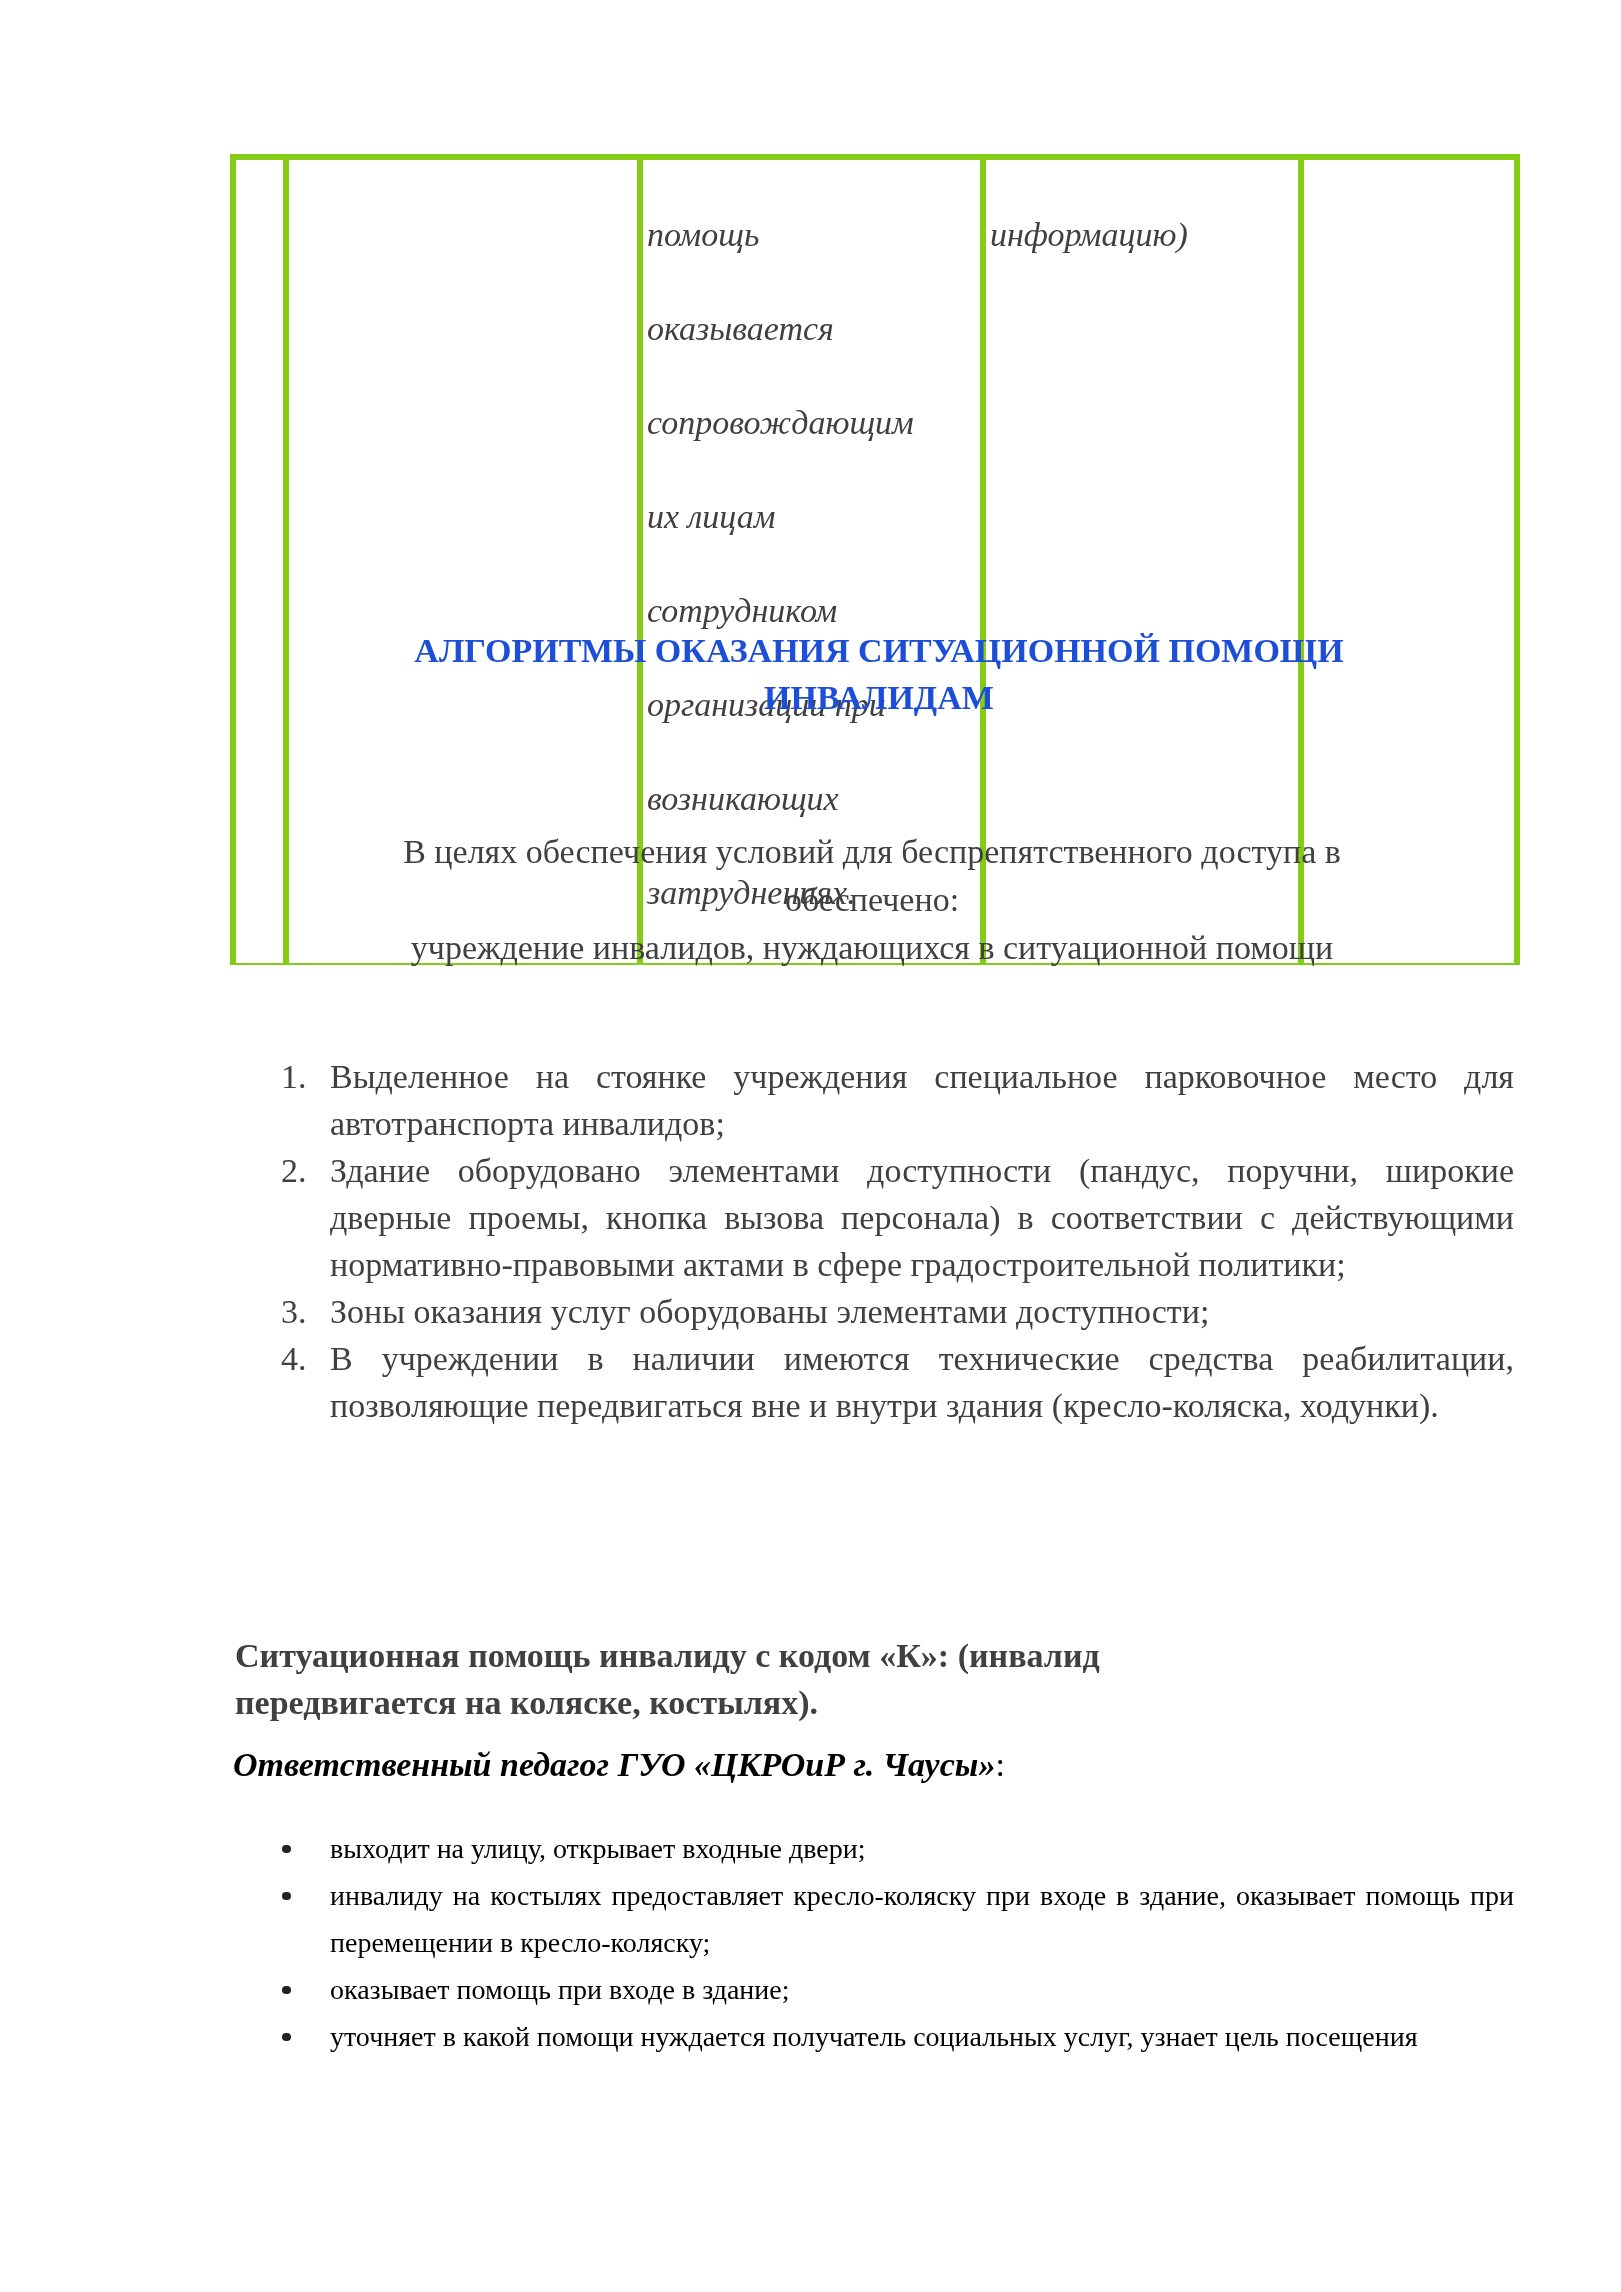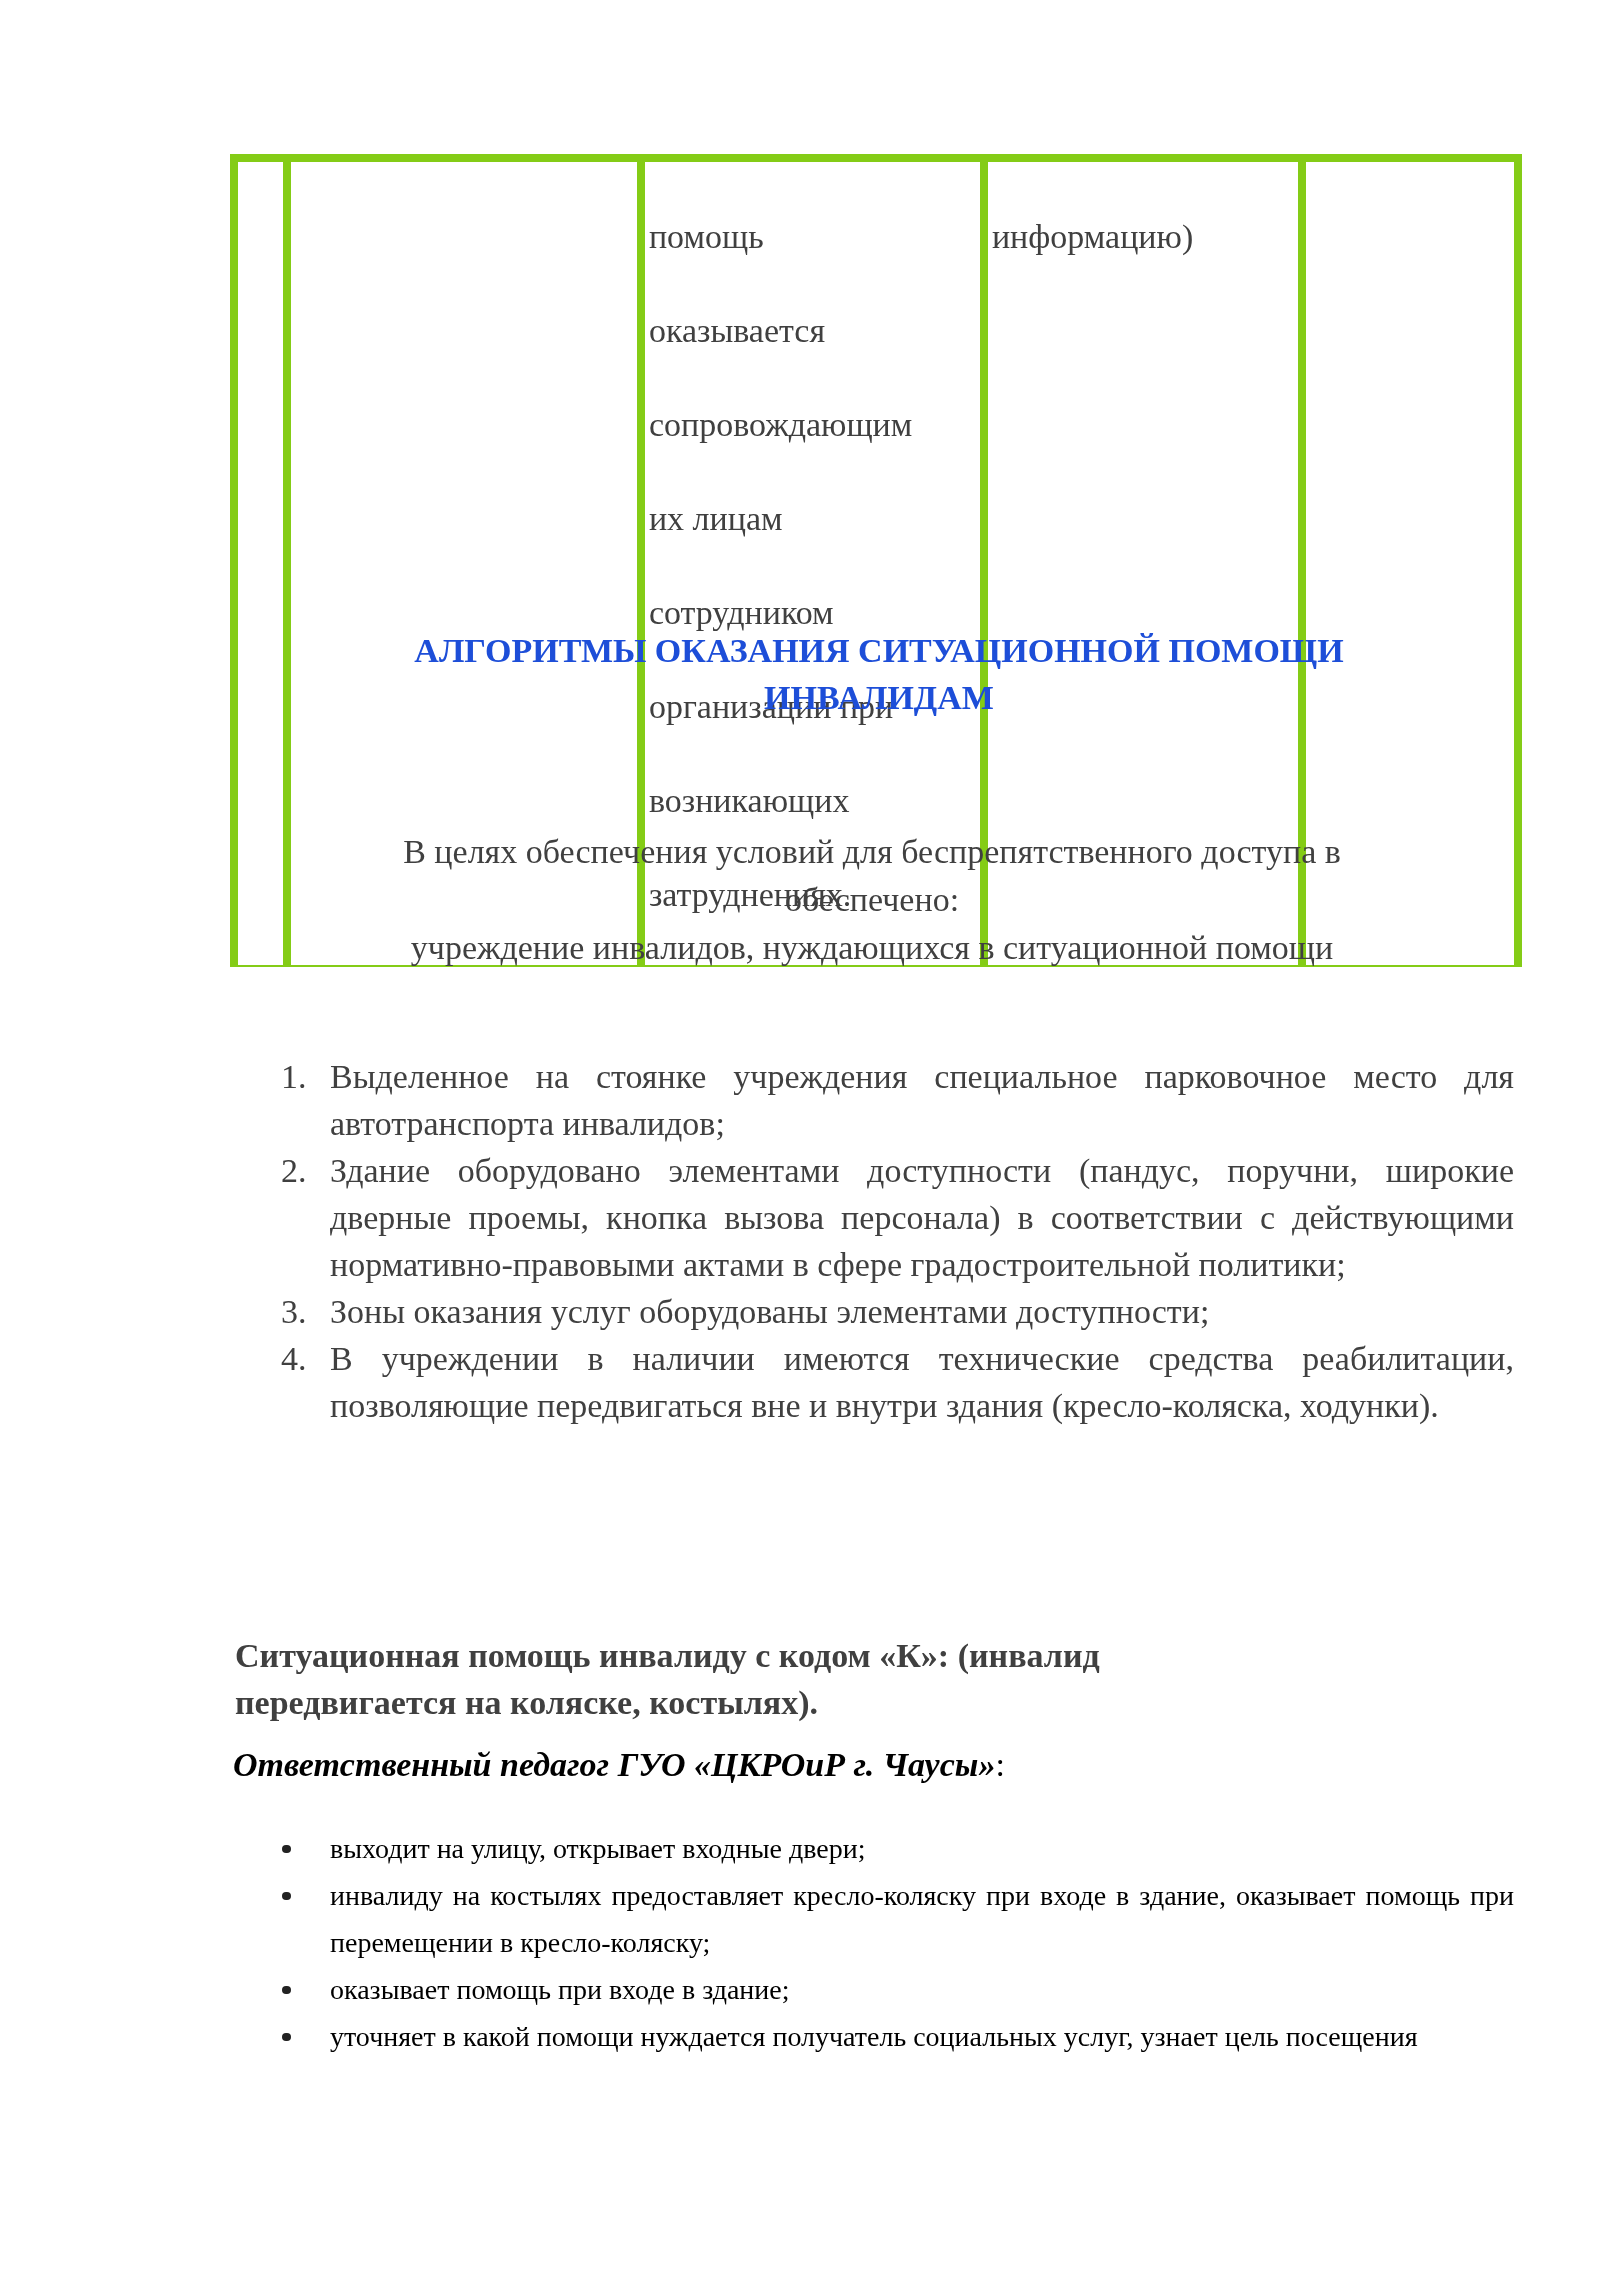--- a/index.html
+++ b/index.html
@@ -4,21 +4,21 @@
 <style>
   html, body { margin: 0; padding: 0; }
   body {
     width: 1621px; height: 2293px; background: #ffffff; position: relative; overflow: hidden;
     font-family: "Liberation Serif", "DejaVu Serif", serif;
     color: #404040;
   }
   .abs { position: absolute; }
   
   .tbl { position: absolute; left: 230px; top: 154px; width: 1283px; height: 401px; border-collapse: collapse; table-layout: fixed; }
-  .tbl td { border: 8px solid #84cc16; vertical-align: top; padding: 0; font-size: 34px; line-height: 47px; color: #404040; }
+  .tbl td { border: 6px solid #84cc16; vertical-align: top; padding: 0; font-size: 34px; line-height: 47px; color: #404040; font-style: italic; }
   .tbl tr td { border-bottom-width: 2.9px; }
   .tbl .cell-text { padding: 3.9px 0 0 3.9px; white-space: pre-line; }
   .heading {
     left: 245px; width: 1268px; text-align: center; font-weight: bold; font-size: 34px; line-height: 47px; color: #1d4ed8;
   }
   .intro { left: 284px; width: 1176px; text-align: center; font-size: 34px; line-height: 48px; color: #404040; }
   .olist { left: 274px; width: 1240px; margin: 0; padding: 0; list-style: none; font-size: 34px; line-height: 47px; color: #404040; }
   .olist li { position: relative; padding-left: 56px; text-align: justify; }
   .olist .num { position: absolute; left: 6.9px; top: 0; }
   .section-heading { left: 235px; width: 1278px; text-align: left; font-weight: bold; font-size: 34px; line-height: 47px; color: #404040; }

